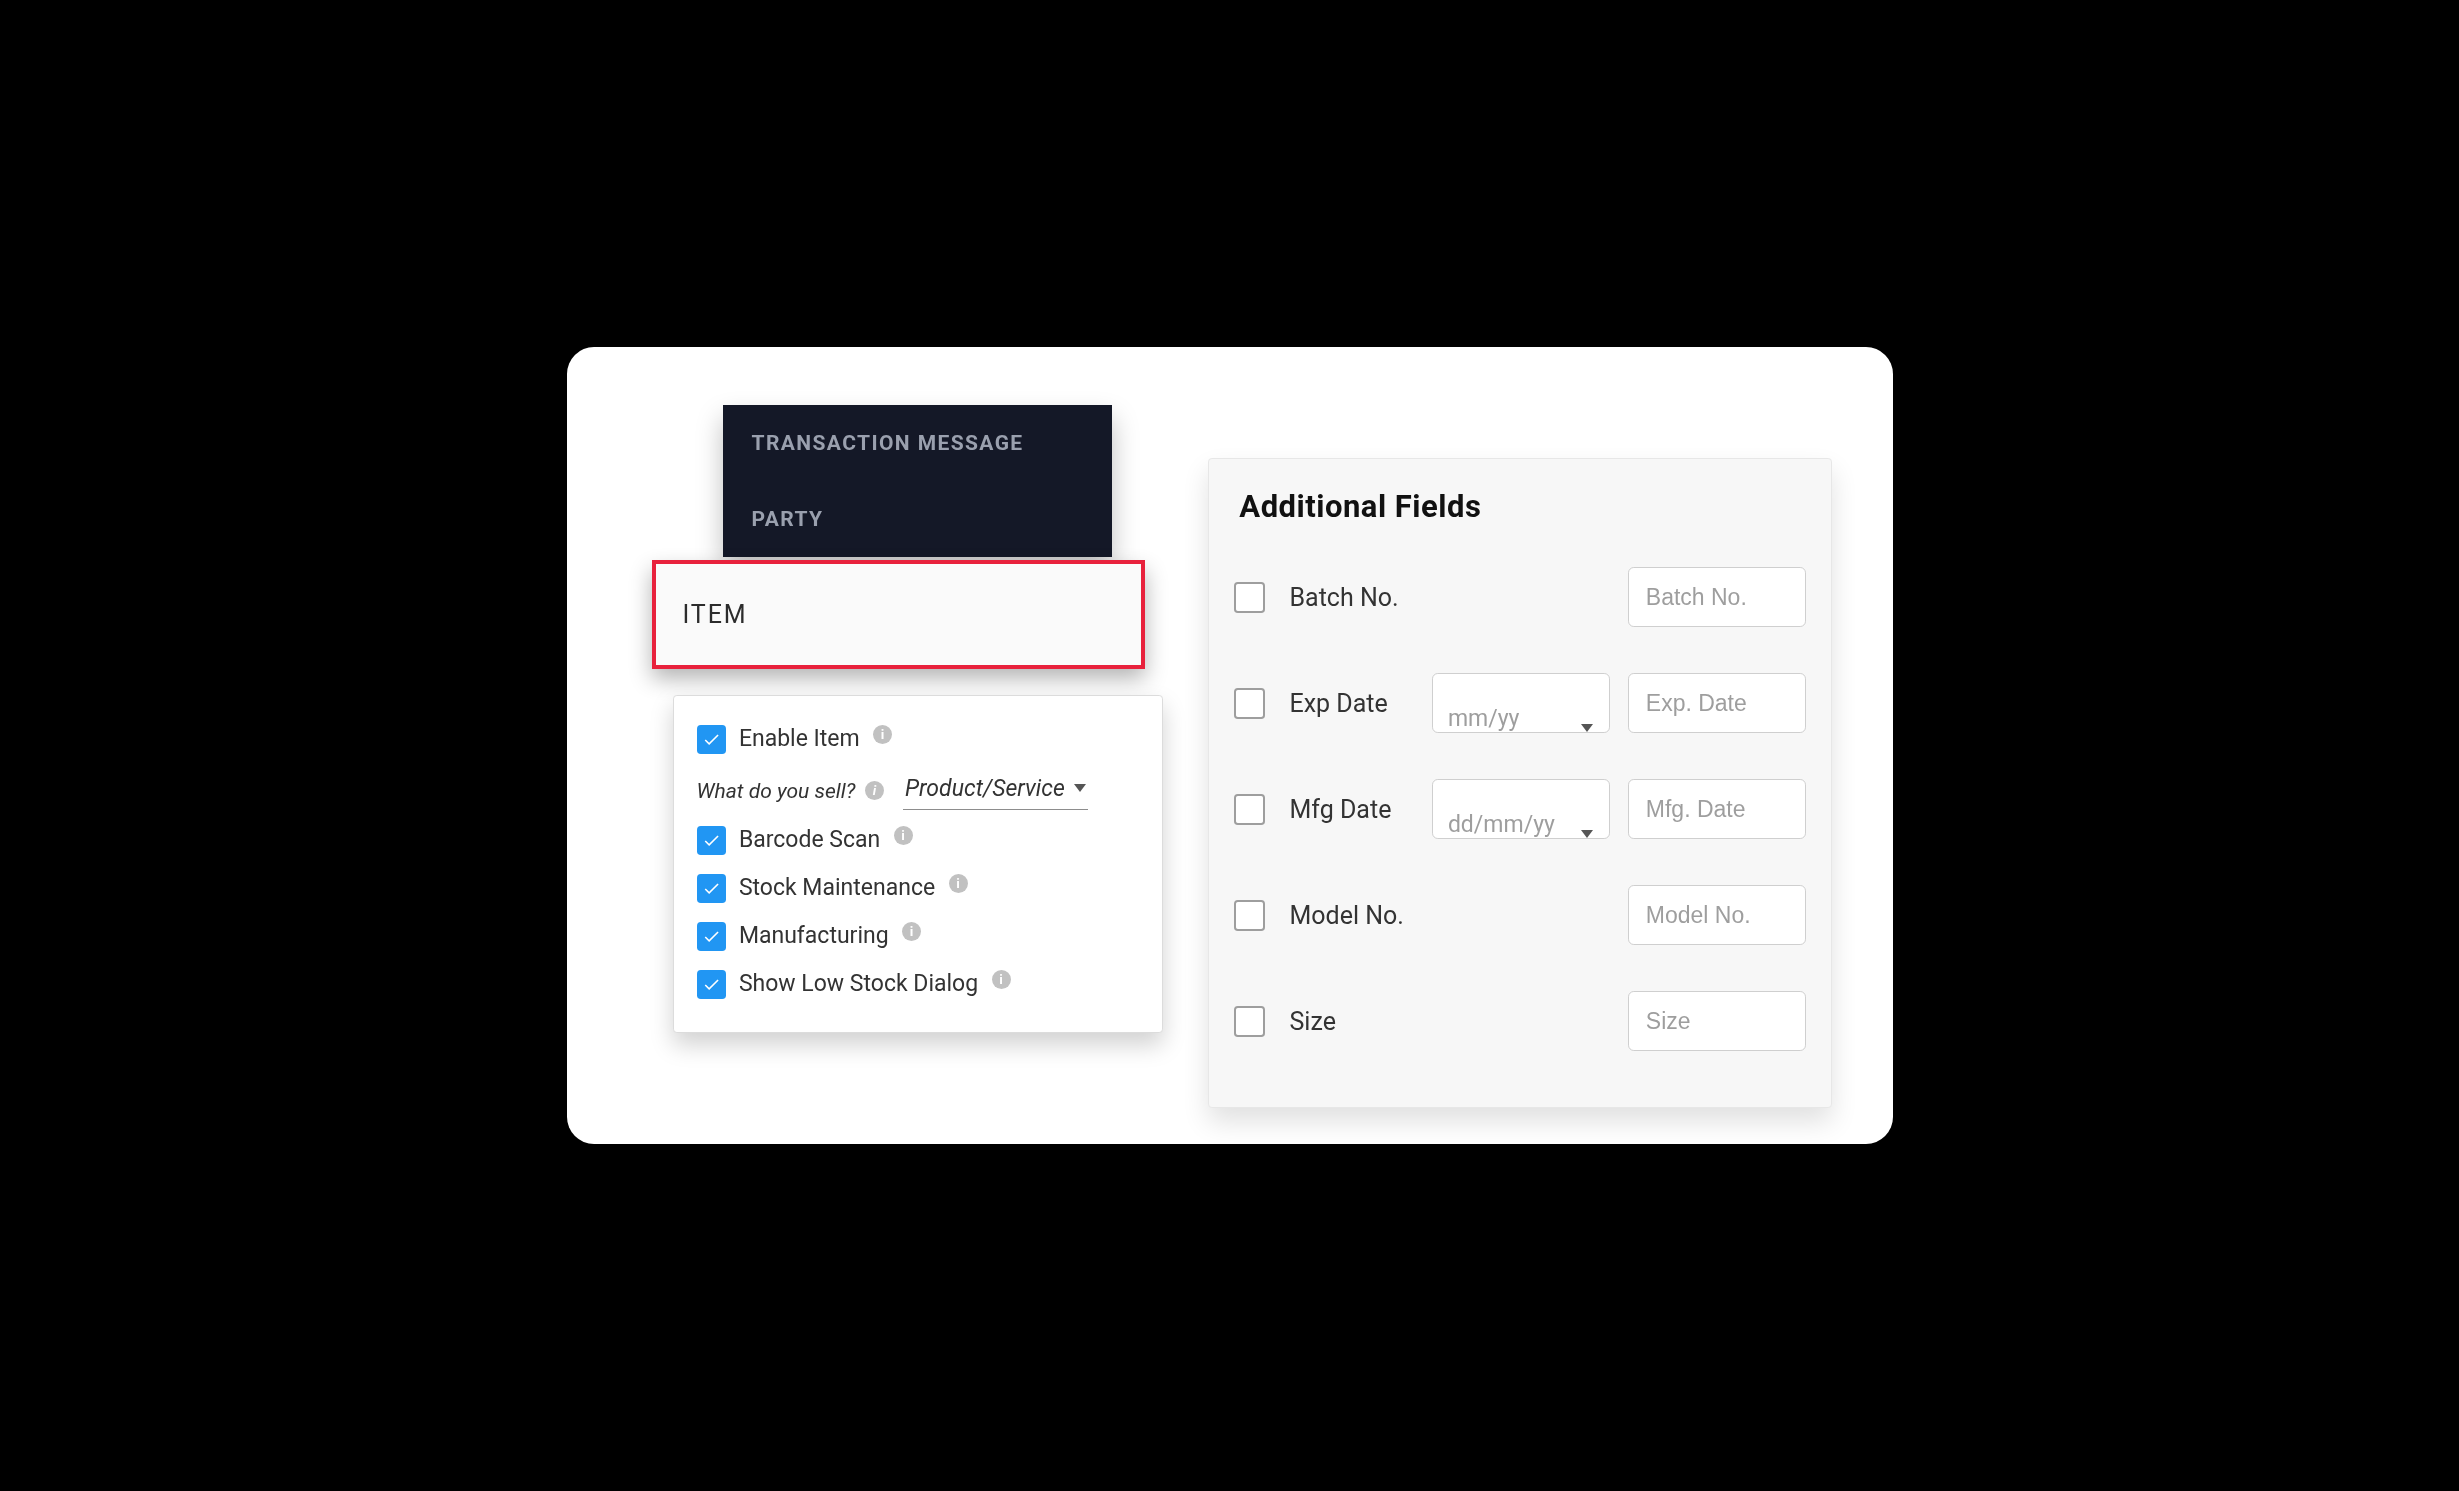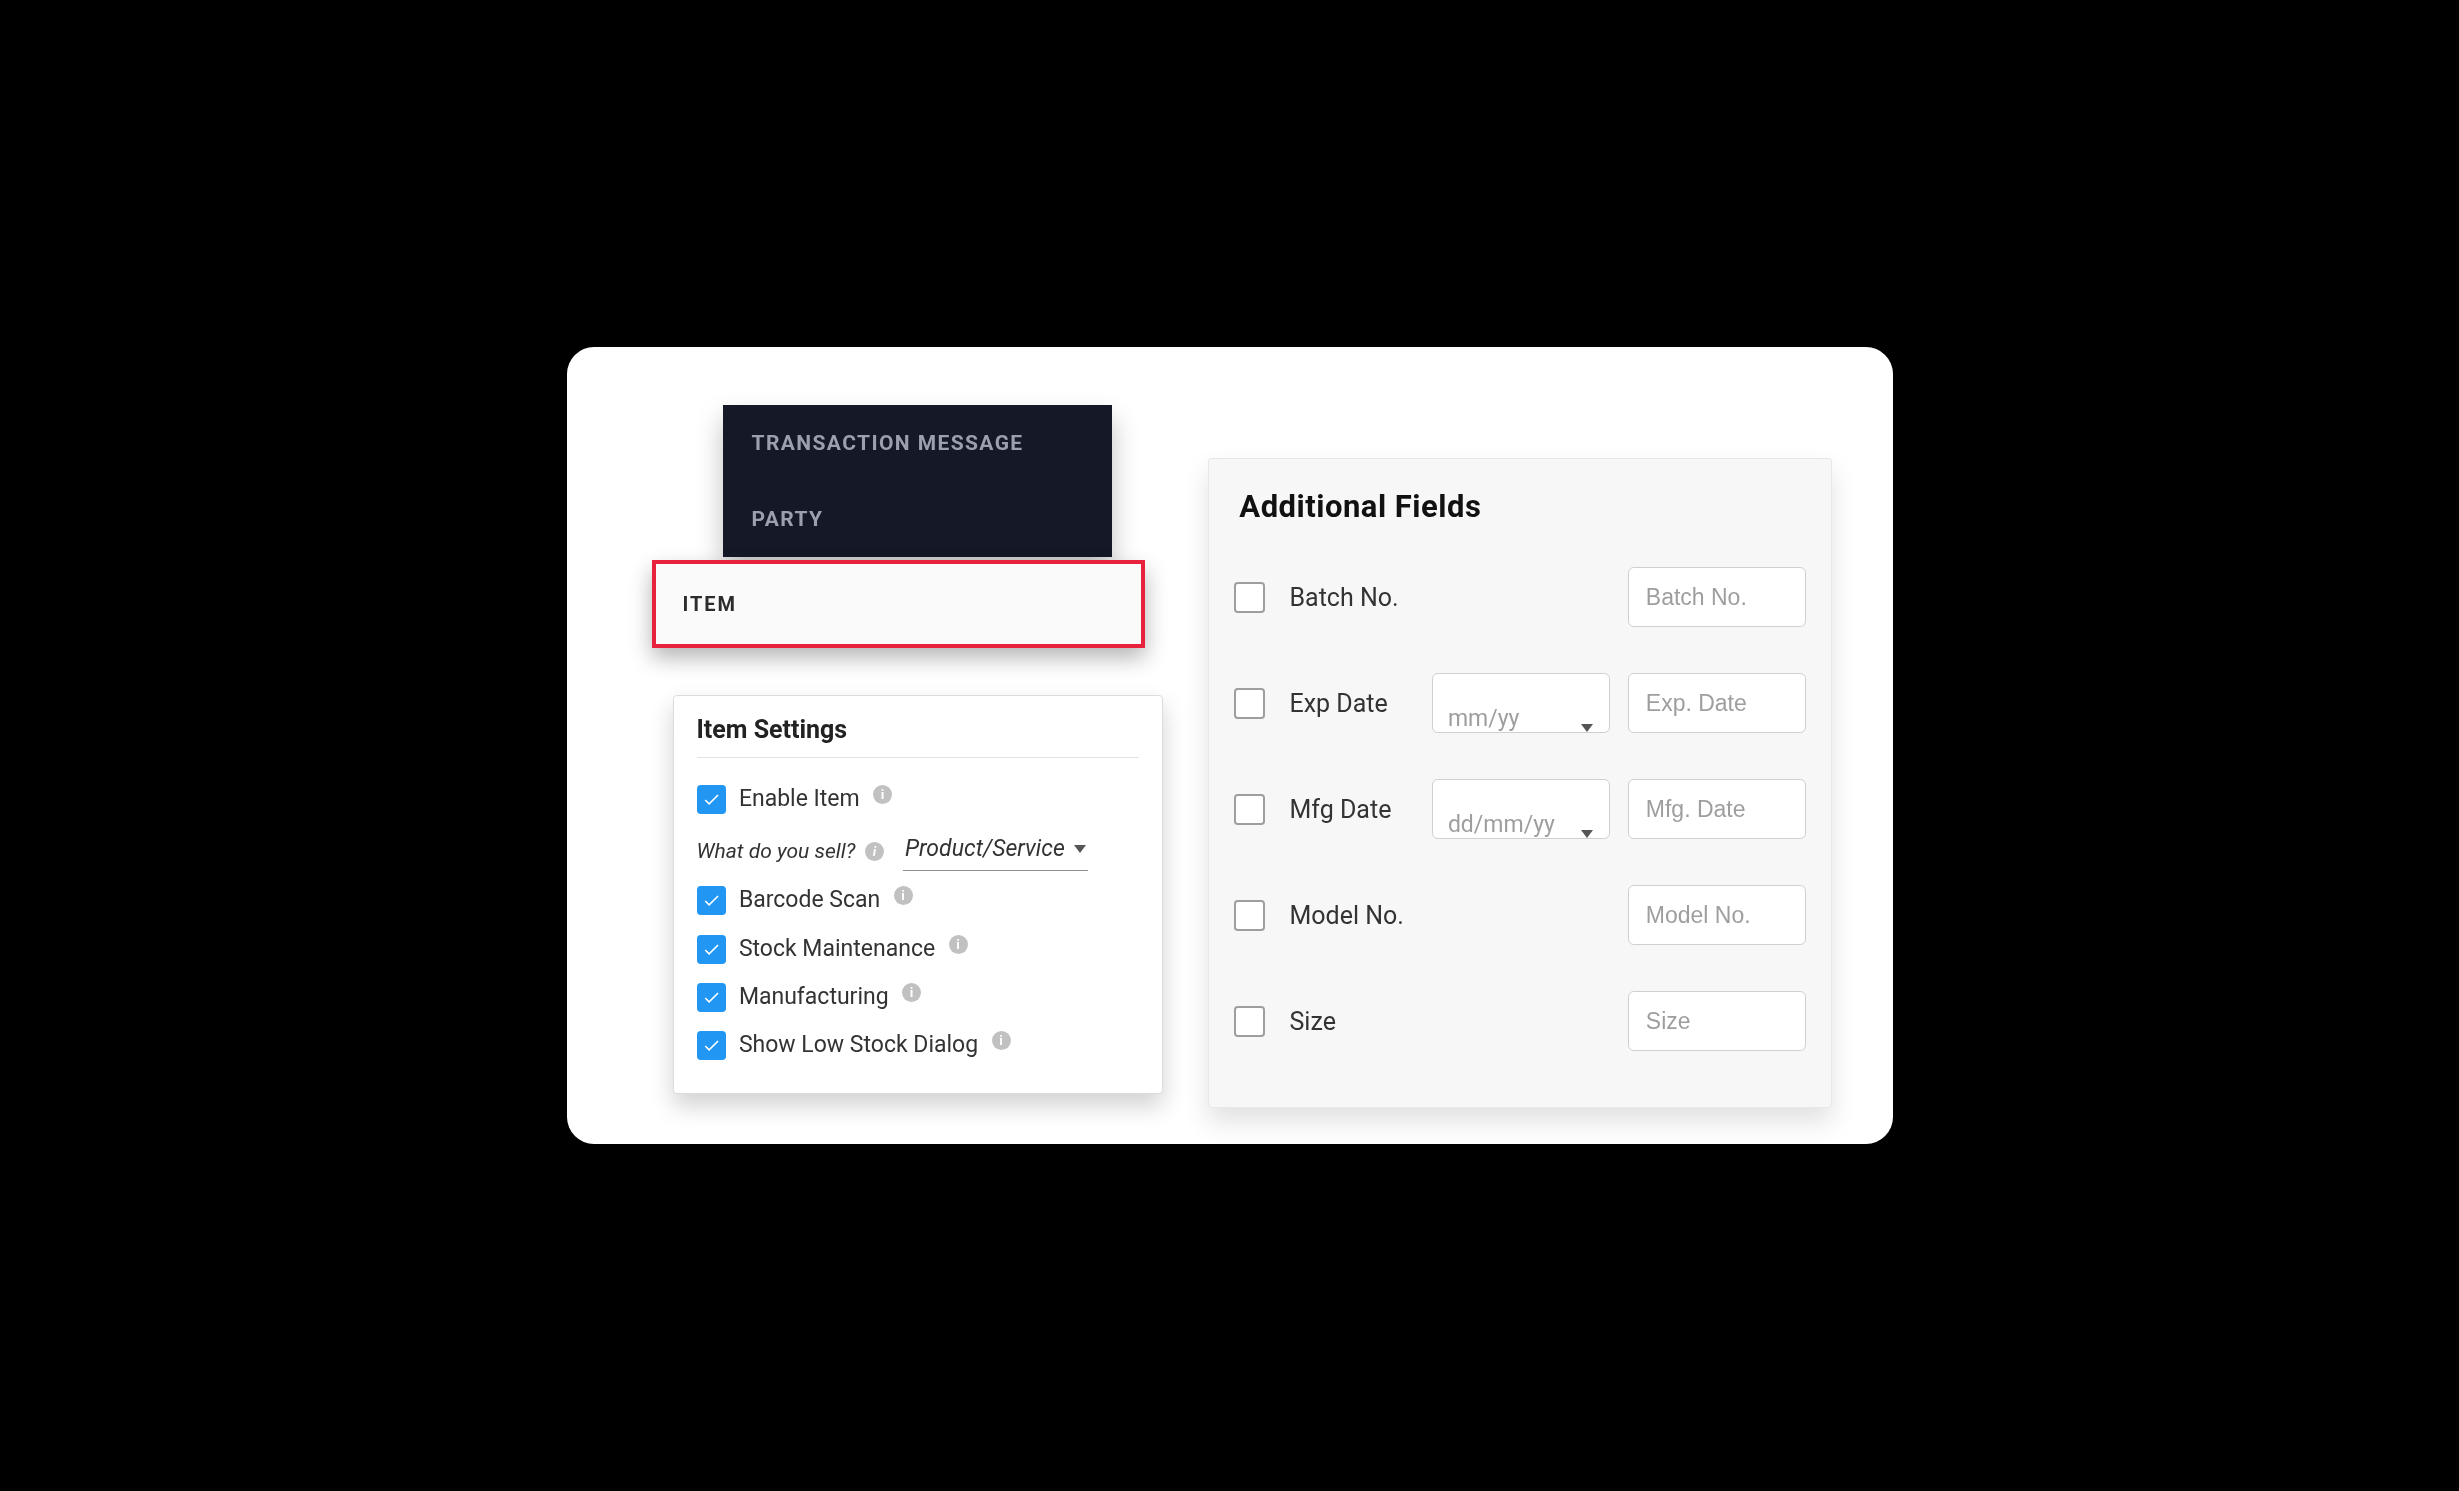--- a/index.html
+++ b/index.html
@@ -45,30 +45,30 @@
     font-size: 21px;
     padding: 26px 29px;
     cursor: pointer;
   }
 
   .item-selected {
     position: absolute;
     left: 85px;
     top: 213px;
     width: 493px;
-    height: 88px;
+    height: 109px;
     background: #fafafa;
     border: 4.8px solid #e8213c;
     box-shadow: 0 9.6px 21px rgba(0,0,0,.30);
     display: flex;
     align-items: center;
     padding-left: 27px;
-    font-weight: 700;
+    font-weight: 400;
     letter-spacing: 1.9px;
-    font-size: 20px;
+    font-size: 25px;
     color: #2c2c2c;
   }
 
   
   .settings {
     position: absolute;
     left: 106px;
     top: 348px;
     width: 490px;
     background: #fff;
@@ -225,21 +225,20 @@
       <div class="nav-item">
         <span>PARTY</span>
       </div>
     </div>
 
     <div class="item-selected">
       <span>ITEM</span>
     </div>
 
     <div class="settings">
-      <div class="settings-title">Item Settings</div>
 
       <div class="row">
         <span class="chk">
           <svg viewBox="0 0 24 24">
               <path fill="#fff" d="M9 16.2 4.8 12l-1.4 1.4L9 19 21 7l-1.4-1.4z"></path>
             </svg>
         </span>
         <span class="lbl">Enable Item</span>
         <span class="info">i</span>
       </div>

